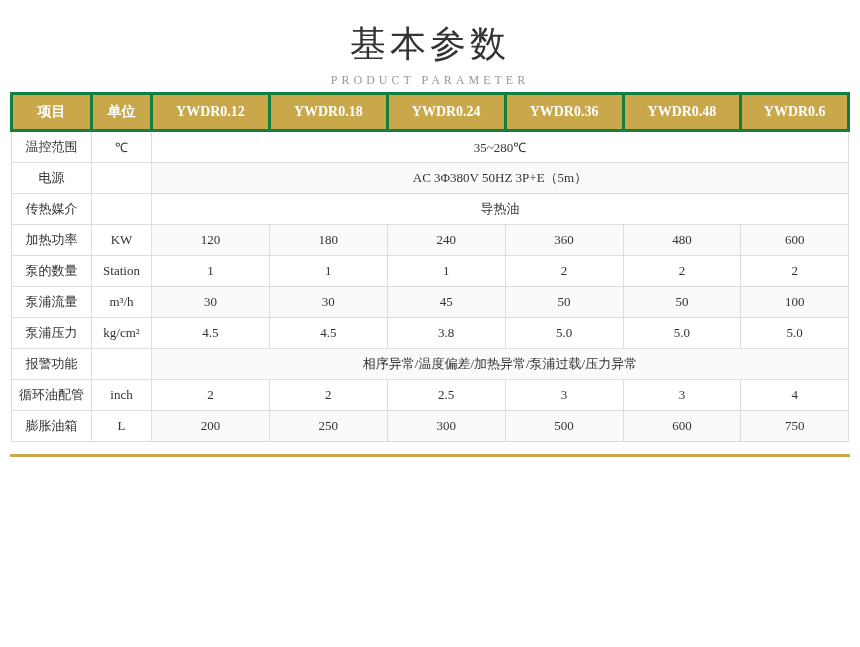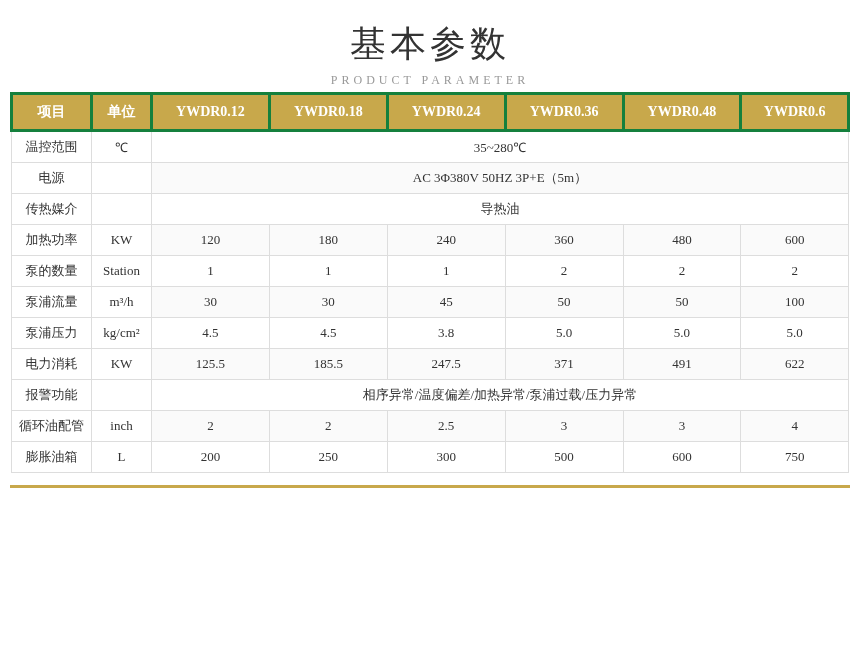--- a/index.html
+++ b/index.html
@@ -142,30 +142,20 @@
         <td class="col-item">泵浦压力</td>
         <td class="col-unit">kg/cm²</td>
         <td>4.5</td>
         <td>4.5</td>
         <td>3.8</td>
         <td>5.0</td>
         <td>5.0</td>
         <td>5.0</td>
       </tr>
       <tr>
-        <td class="col-item">电力消耗</td>
-        <td class="col-unit">KW</td>
-        <td>125.5</td>
-        <td>185.5</td>
-        <td>247.5</td>
-        <td>371</td>
-        <td>491</td>
-        <td>622</td>
-      </tr>
-      <tr>
         <td class="col-item">报警功能</td>
         <td class="col-unit"></td>
         <td colspan="6" class="col-span">相序异常/温度偏差/加热异常/泵浦过载/压力异常</td>
       </tr>
       <tr>
         <td class="col-item">循环油配管</td>
         <td class="col-unit">inch</td>
         <td>2</td>
         <td>2</td>
         <td>2.5</td>

